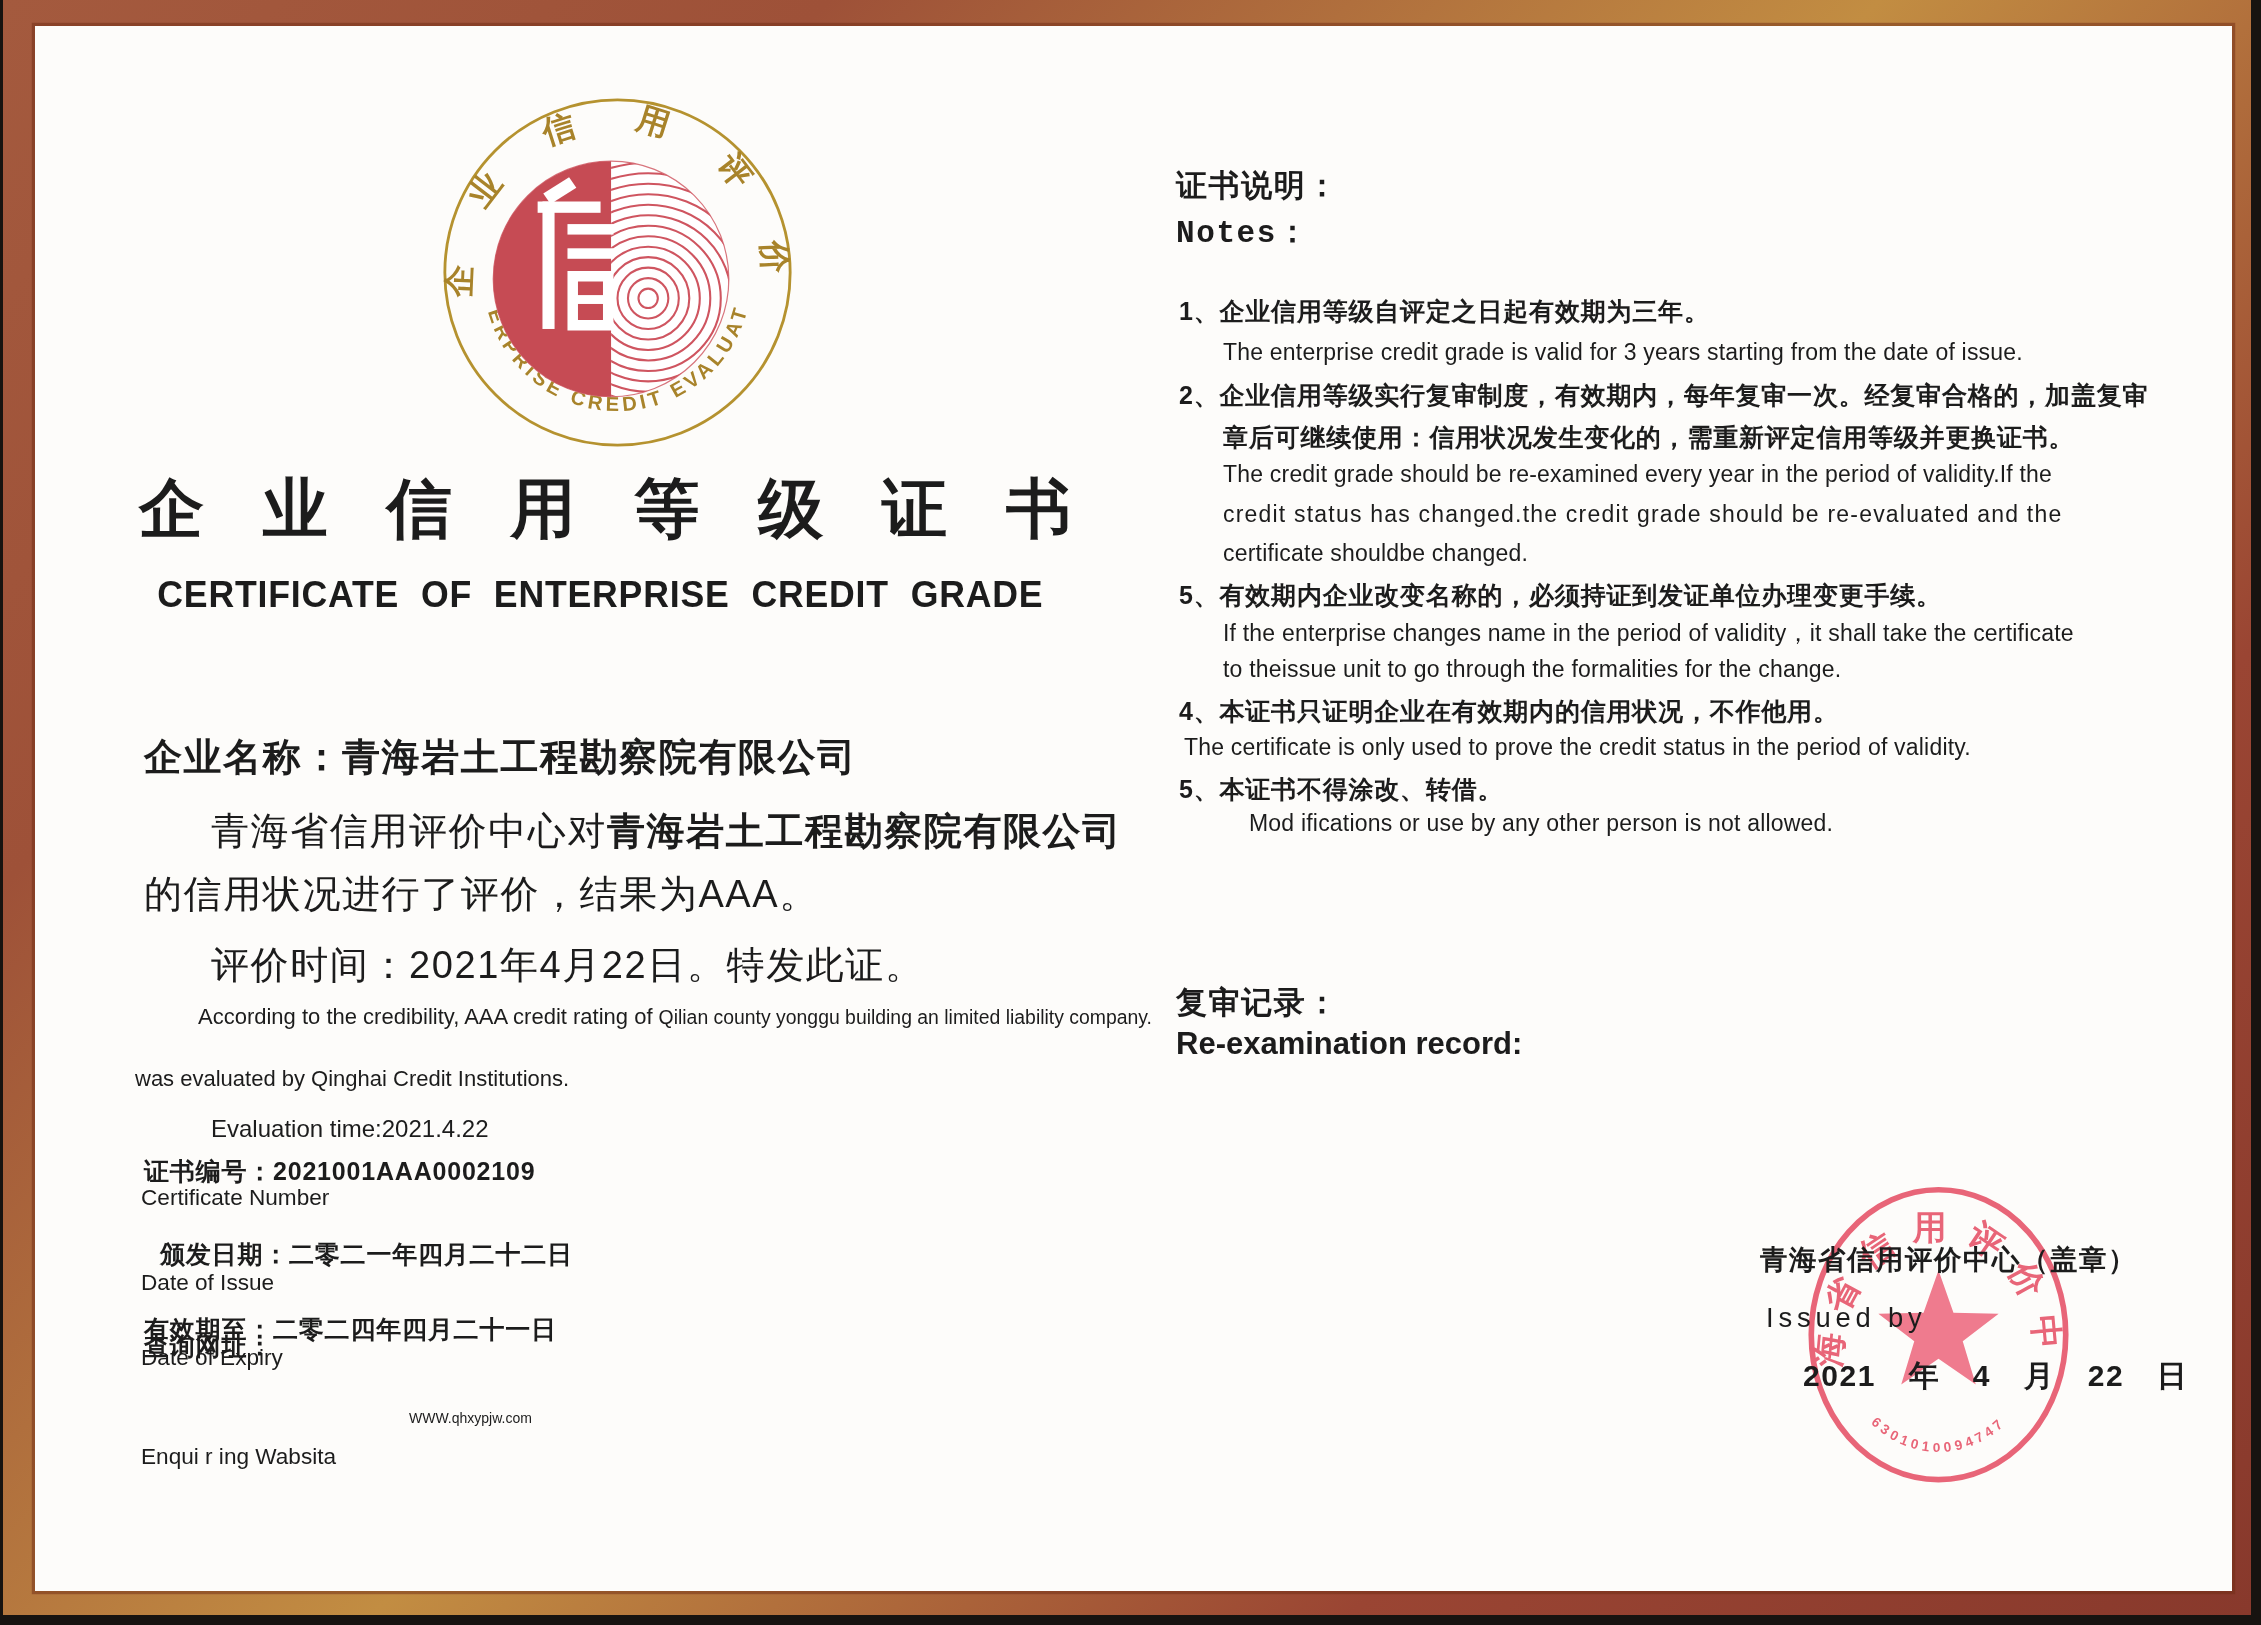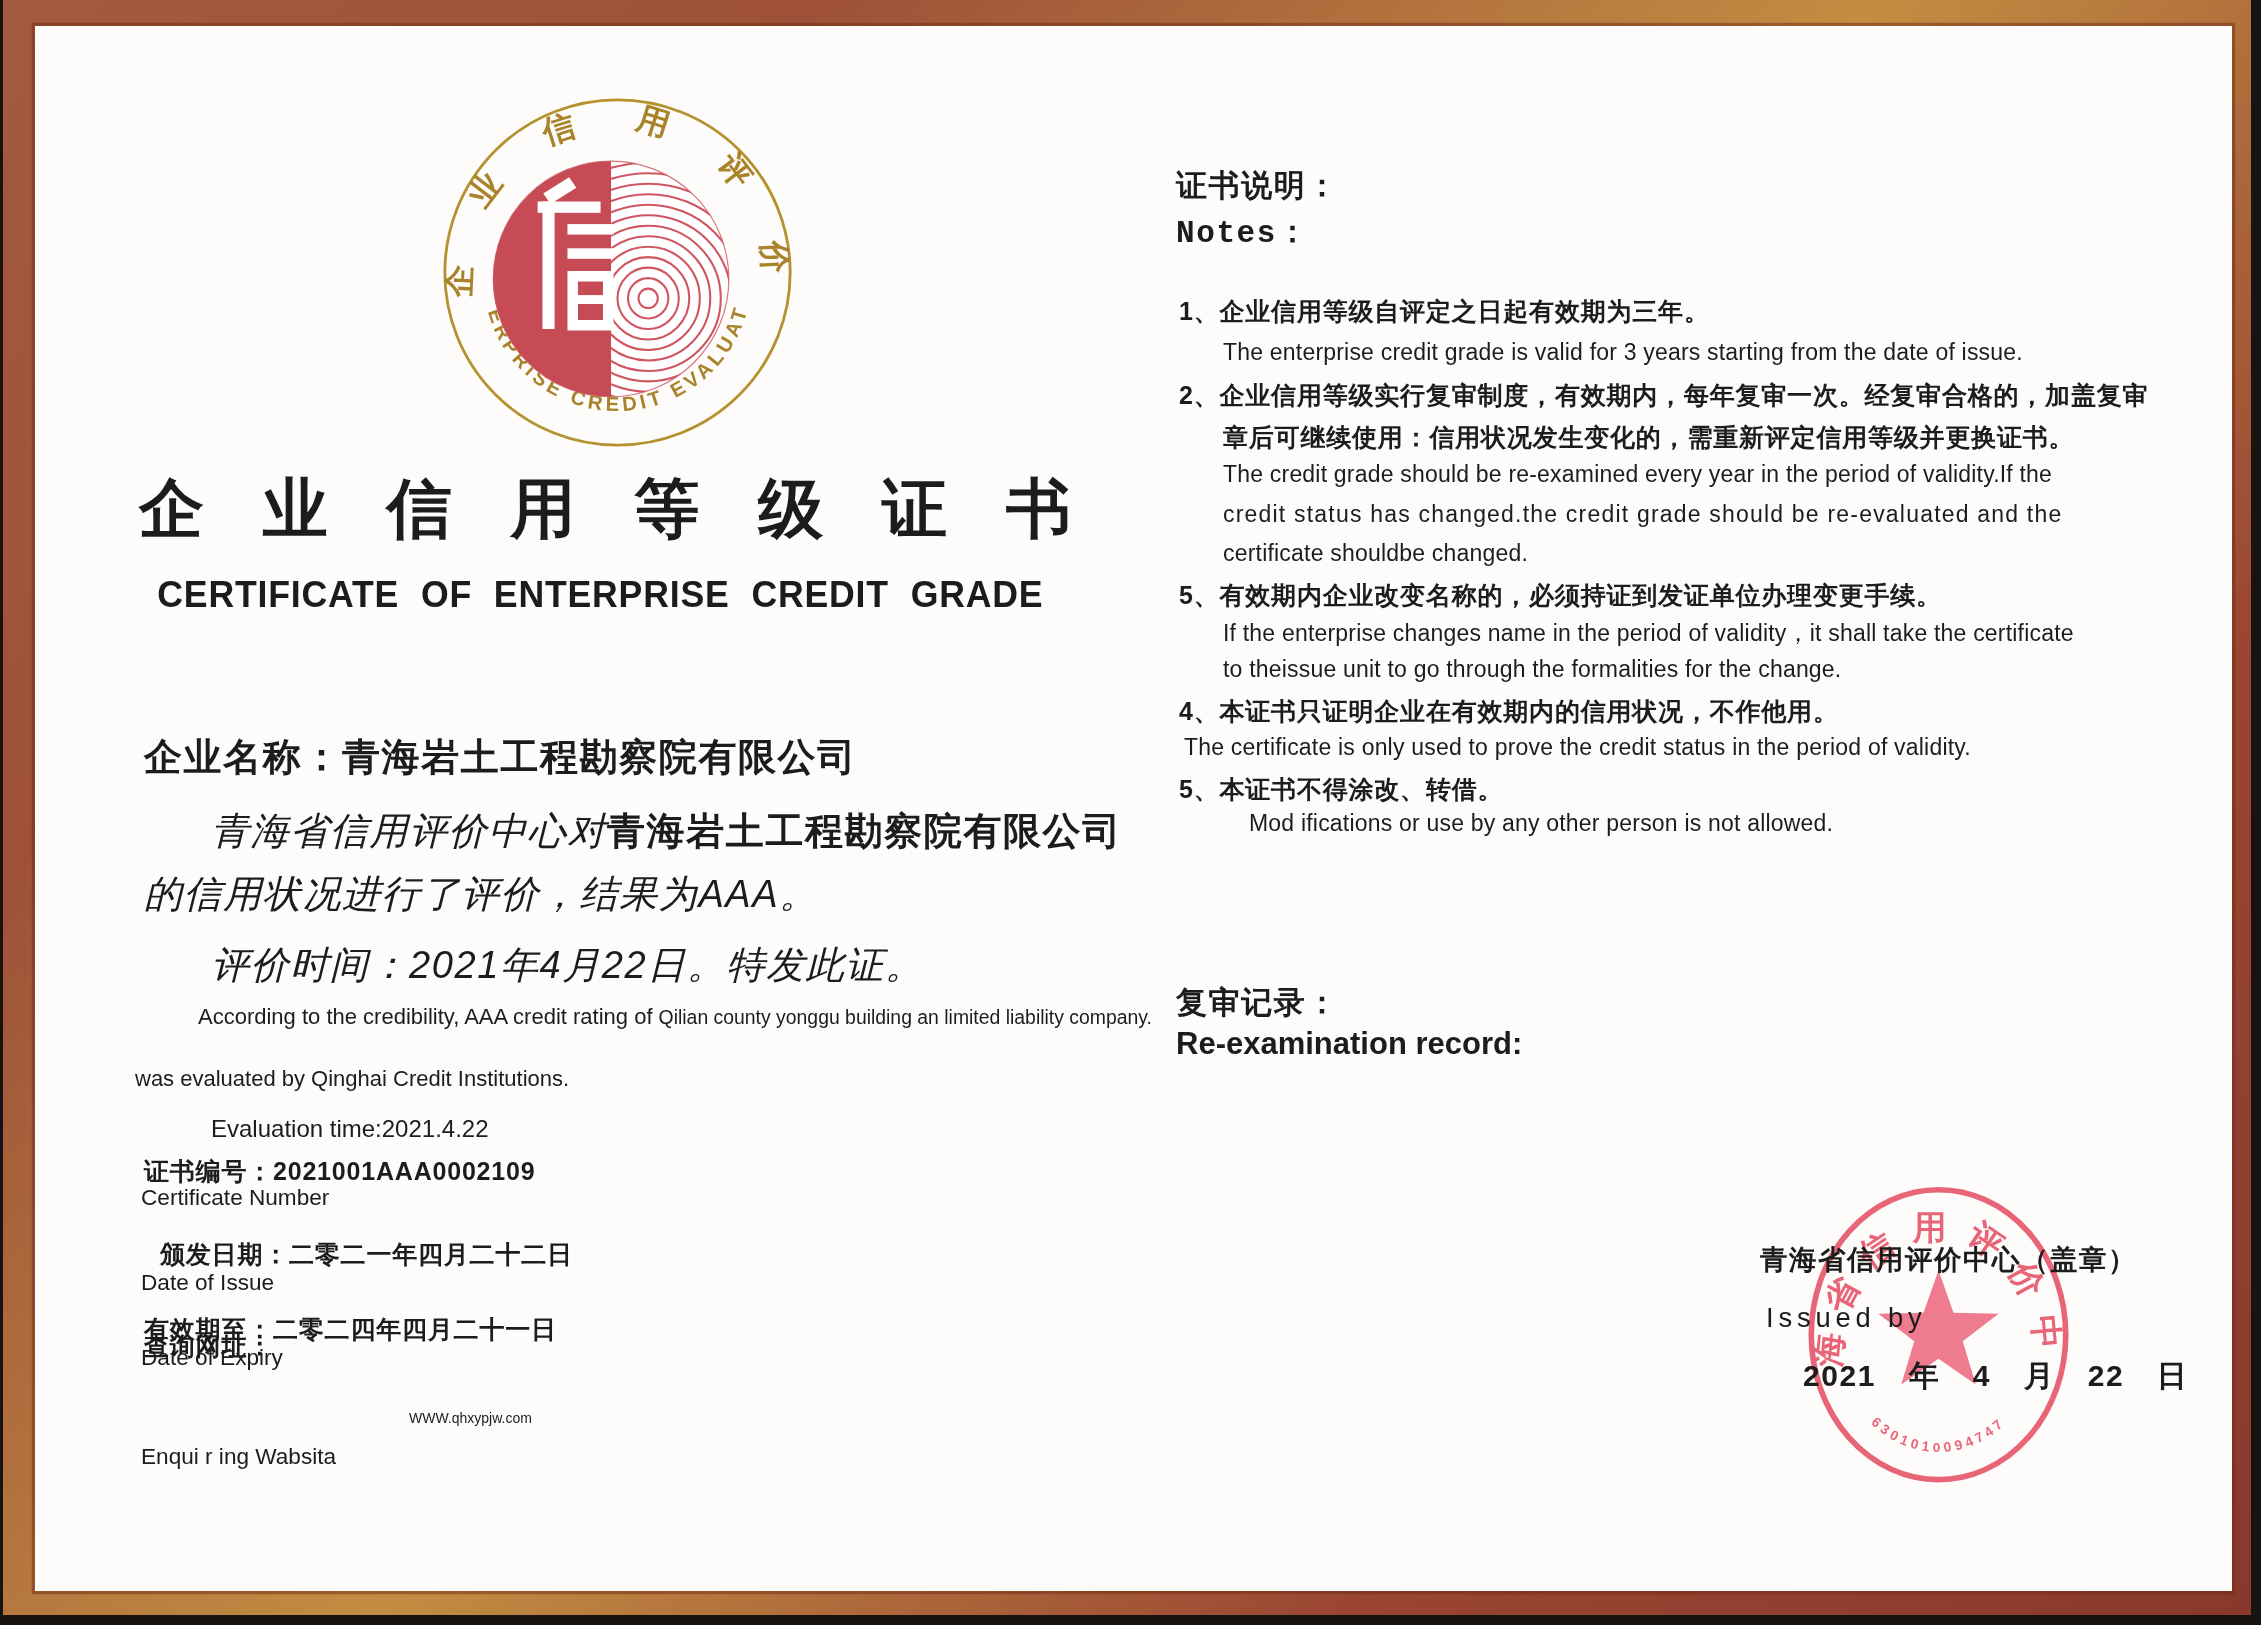--- a/index.html
+++ b/index.html
@@ -13,21 +13,21 @@
     position:absolute;left:3.2px;top:0;right:9.7px;bottom:11.3px;
     background:linear-gradient(133deg,#a45a3e 0%,#9e5138 22%,#c28d42 50%,#9a4533 76%,#88392c 100%);
   }
   .paper{
     position:absolute;left:35px;top:26px;right:29px;bottom:35px;
     background:#fdfcfa;
     box-shadow:0 0 0 3.2px rgba(112,44,20,.5);
   }
   .abs{position:absolute;}
   .zh-head{font-size:38px;font-weight:bold;letter-spacing:1.6px;}
-  .zh-body{font-size:38px;letter-spacing:1.6px;font-style:italic;}
+  .zh-body{font-size:38px;letter-spacing:1.6px;}
   .en-small{font-size:22px;}
   .detail-zh{font-size:25px;font-weight:600;letter-spacing:0.8px;}
   .detail-en{font-size:22.6px;}
   .note-zh{font-size:25px;font-weight:600;letter-spacing:0.8px;white-space:nowrap;}
   .note-en{font-size:23px;letter-spacing:0.2px;white-space:nowrap;}
   .sec-head{font-size:31px;font-weight:bold;letter-spacing:1.6px;}
   .mono{font-family:"Liberation Mono", monospace;}
   .title-row{
     display:flex;justify-content:space-between;
     width:932px;font-size:65px;font-weight:bold;line-height:1;

